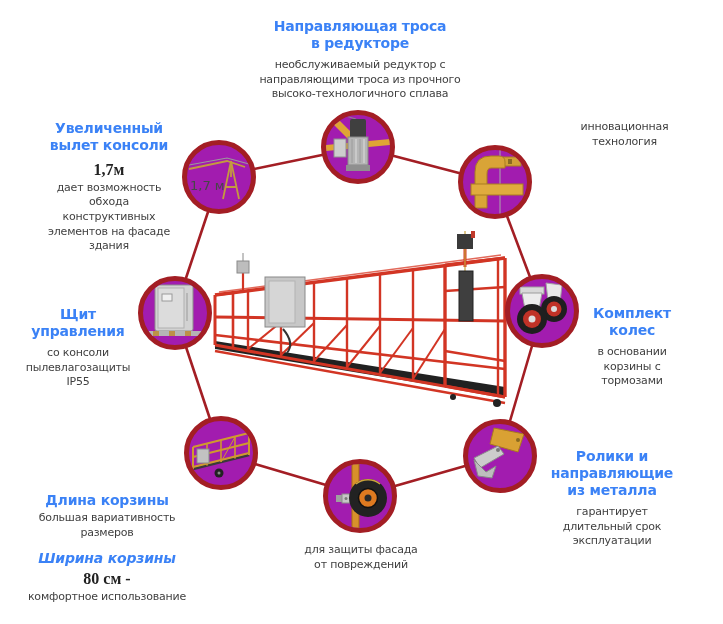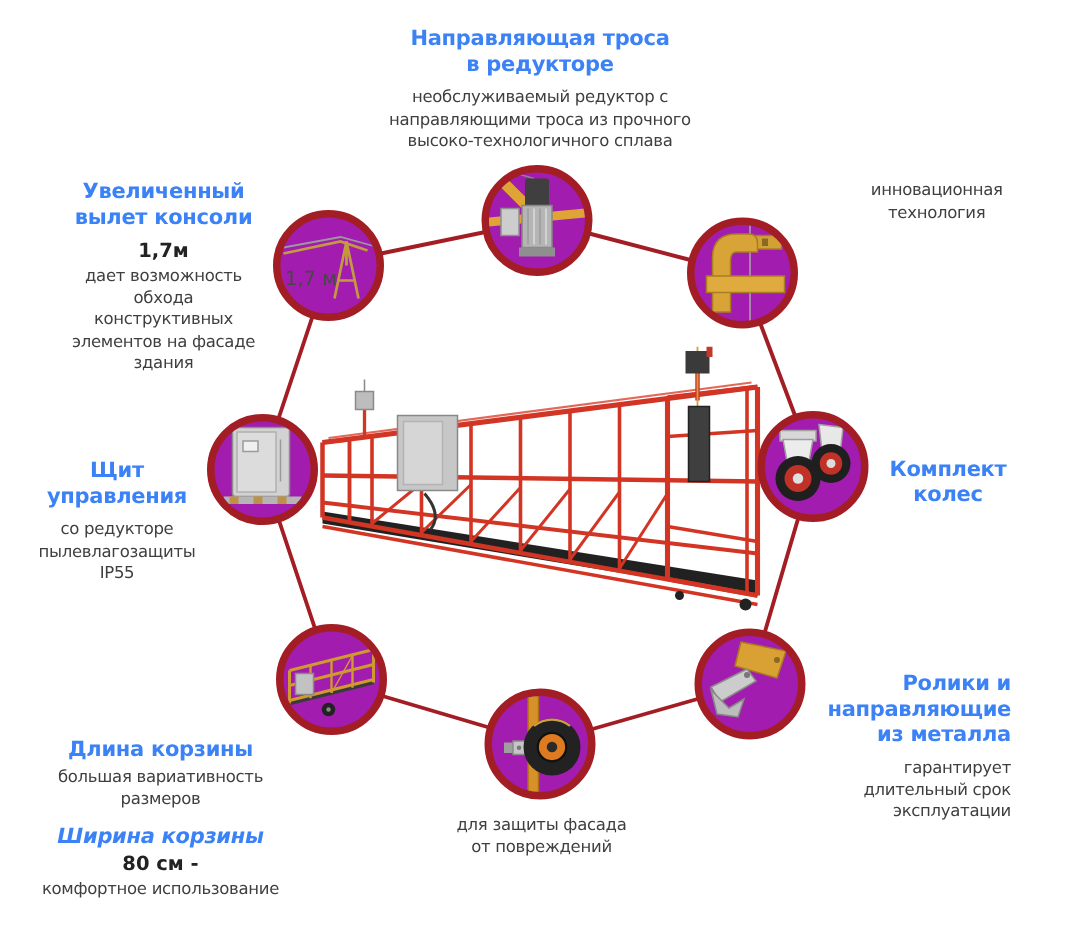--- a/index.html
+++ b/index.html
@@ -6,21 +6,21 @@
   .stage{
     position:relative;width:723px;height:624px;background:#ffffff;overflow:hidden;
     font-family:"DejaVu Sans","Liberation Sans",sans-serif;
   }
   .callout{position:absolute;text-align:center;}
   .callout .t{
     margin:0 0 6px 0;font-size:14px;font-weight:bold;color:#3b82f6;
     line-height:1.22;white-space:pre-line;letter-spacing:-0.2px;
   }
   .callout .v{
-    margin:0;font-size:13px;font-weight:bold;color:#222222;line-height:1.3;
+    margin:0;font-size:16px;font-weight:bold;color:#222222;line-height:1.3;font-family:Liberation Serif, serif;
   }
   .callout .d{
     margin:0;font-size:11px;color:#3f3f3f;line-height:1.32;white-space:pre-line;
     letter-spacing:-0.2px;
   }
   .callout .t2{margin:10px 0 4px 0;}
   .circle{
     position:absolute;width:74px;height:74px;border-radius:50%;
     border:5px solid #a31e24;background:#a21caf;box-sizing:border-box;
     overflow:hidden;z-index:3;
@@ -128,40 +128,43 @@
   </div>
 
   <div class="callout" style="left:532px;top:120px;width:185px;">
     <p class="d">инновационная
 технология</p>
   </div>
 
   <div class="callout" style="left:8px;top:306px;width:140px;">
     <h3 class="t">Щит
 управления</h3>
-    <p class="d">со редукторе
+    <p class="d">со консоли
 пылевлагозащиты
 IP55</p>
   </div>
 
   <div class="callout" style="left:573px;top:305px;width:118px;">
     <h3 class="t">Комплект
 колес</h3>
+    <p class="d">в основании
+корзины с
+тормозами</p>
   </div>
 
   <div class="callout" style="left:14px;top:445px;width:186px;margin-top:47px;">
     <h3 class="t" style="margin-bottom:2px;">Длина корзины</h3>
     <p class="d">большая вариативность
 размеров</p>
     <h3 class="t t2" style="margin-bottom:2px;font-style:italic;">Ширина корзины</h3>
     <p class="v">80 см -</p>
     <p class="d">комфортное использование</p>
   </div>
 
-  <div class="callout" style="left:550px;top:448px;width:124px;text-align:right;">
+  <div class="callout" style="left:550px;top:448px;width:124px;">
     <h3 class="t">Ролики и
 направляющие
 из металла</h3>
     <p class="d">гарантирует
 длительный срок
 эксплуатации</p>
   </div>
 
   <div class="callout" style="left:255px;top:543px;width:212px;">
     <p class="d">для защиты фасада

